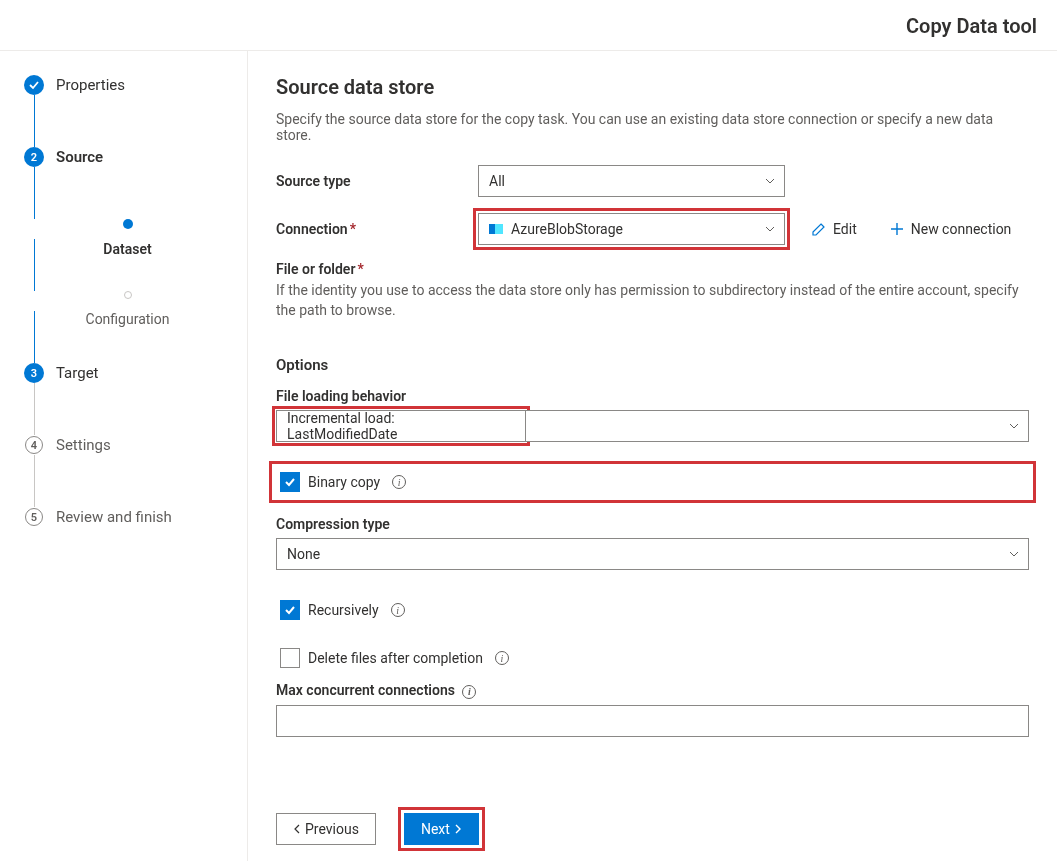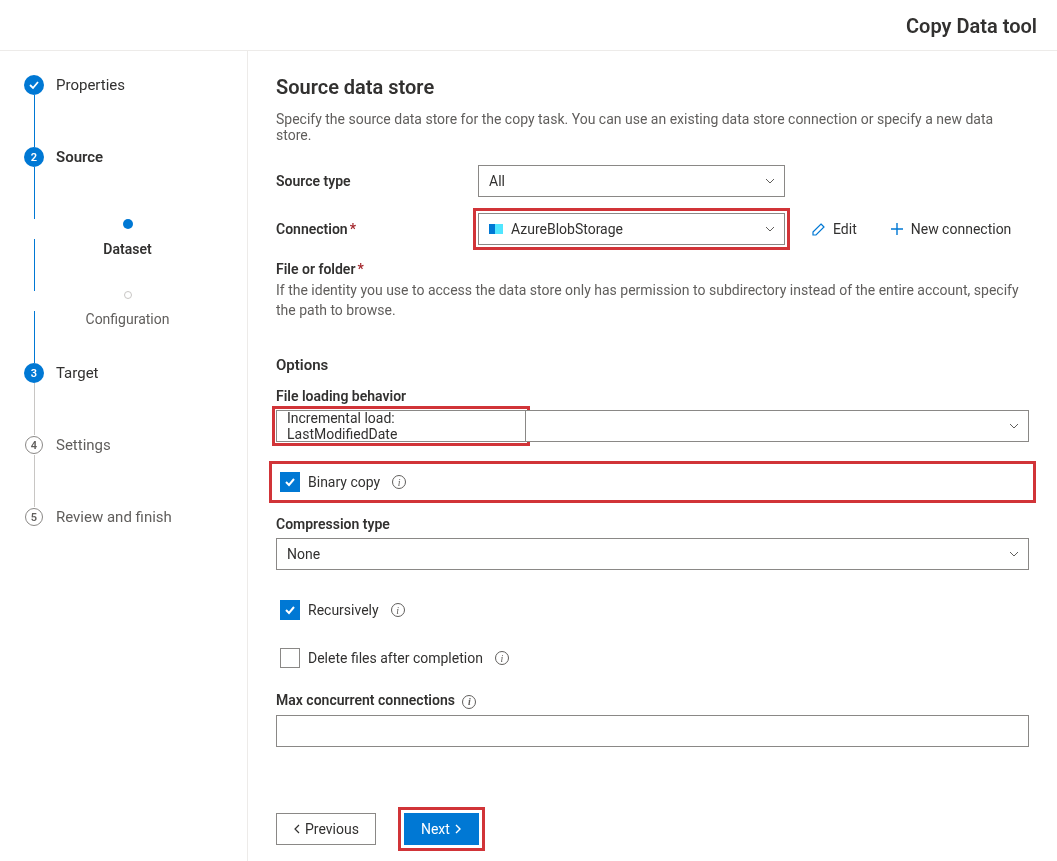--- a/index.html
+++ b/index.html
@@ -416,21 +416,21 @@
       <span>Recursively</span>
       <span class="info-icon">i</span>
     </div>
 
     <div class="checkbox-row">
       <div class="checkbox"></div>
       <span>Delete files after completion</span>
       <span class="info-icon">i</span>
     </div>
 
-    <div class="field-stack" style="margin-top:10px;">
+    <div class="field-stack" style="">
       <div class="sub-label">
         <span>Max concurrent connections</span>
         <span class="info-icon">i</span>
       </div>
       <div class="text-input" style="width:100%;"></div>
     </div>
 
     <div class="footer">
       <div class="btn">
         <svg width="8" height="10" viewBox="0 0 8 10">

